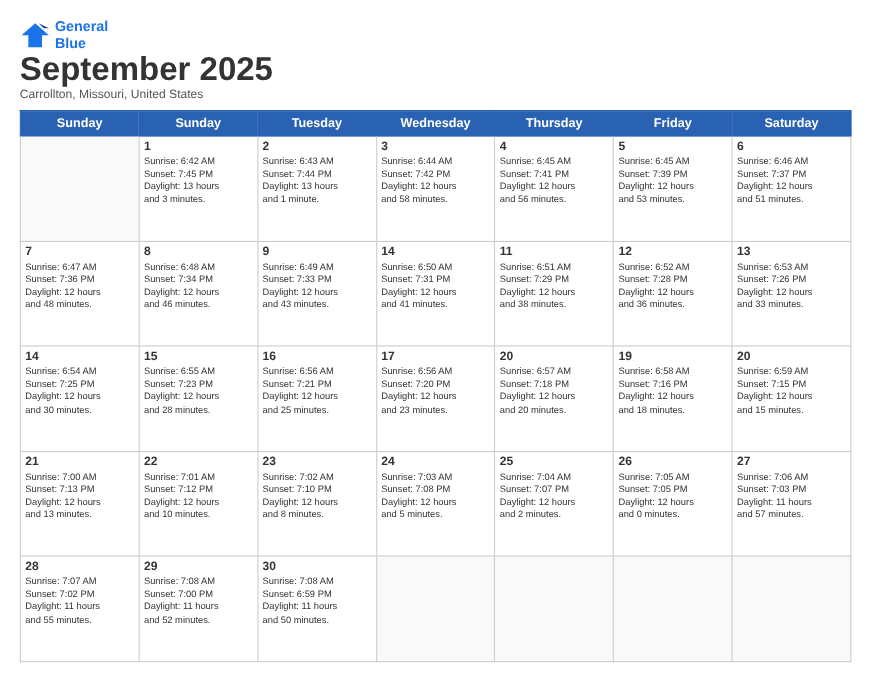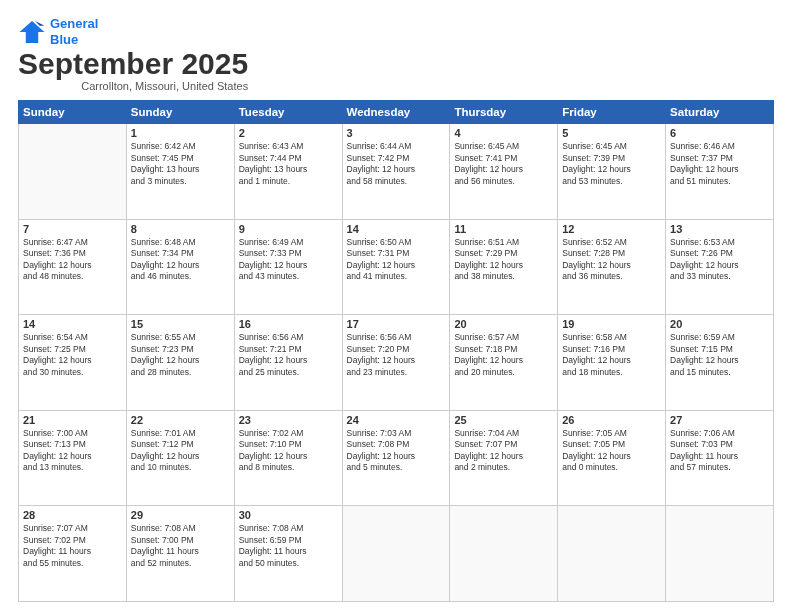--- a/index.html
+++ b/index.html
@@ -36,21 +36,20 @@
       line-height: 1.2;
     }
     .logo-text span {
       color: #1a73e8;
     }
     .logo-icon {
       width: 28px;
       height: 28px;
     }
     .title-block {
-      text-align: right;
     }
     .month-title {
       font-size: 30px;
       font-weight: bold;
       color: #333;
       line-height: 1.1;
     }
     .location {
       font-size: 11px;
       color: #555;
@@ -61,21 +60,21 @@
       border-collapse: collapse;
       width: 100%;
       table-layout: fixed;
     }
     .calendar th {
       background: #2962b2;
       color: #fff;
       font-size: 11.5px;
       font-weight: bold;
       padding: 5px 4px;
-      text-align: left;
+      text-align: center;
       border: 1px solid #2962b2;
     }
     .calendar td {
       border: 1px solid #ccc;
       vertical-align: top;
       padding: 3px 4px;
       font-size: 9px;
       color: #333;
       height: 82px;
     }

